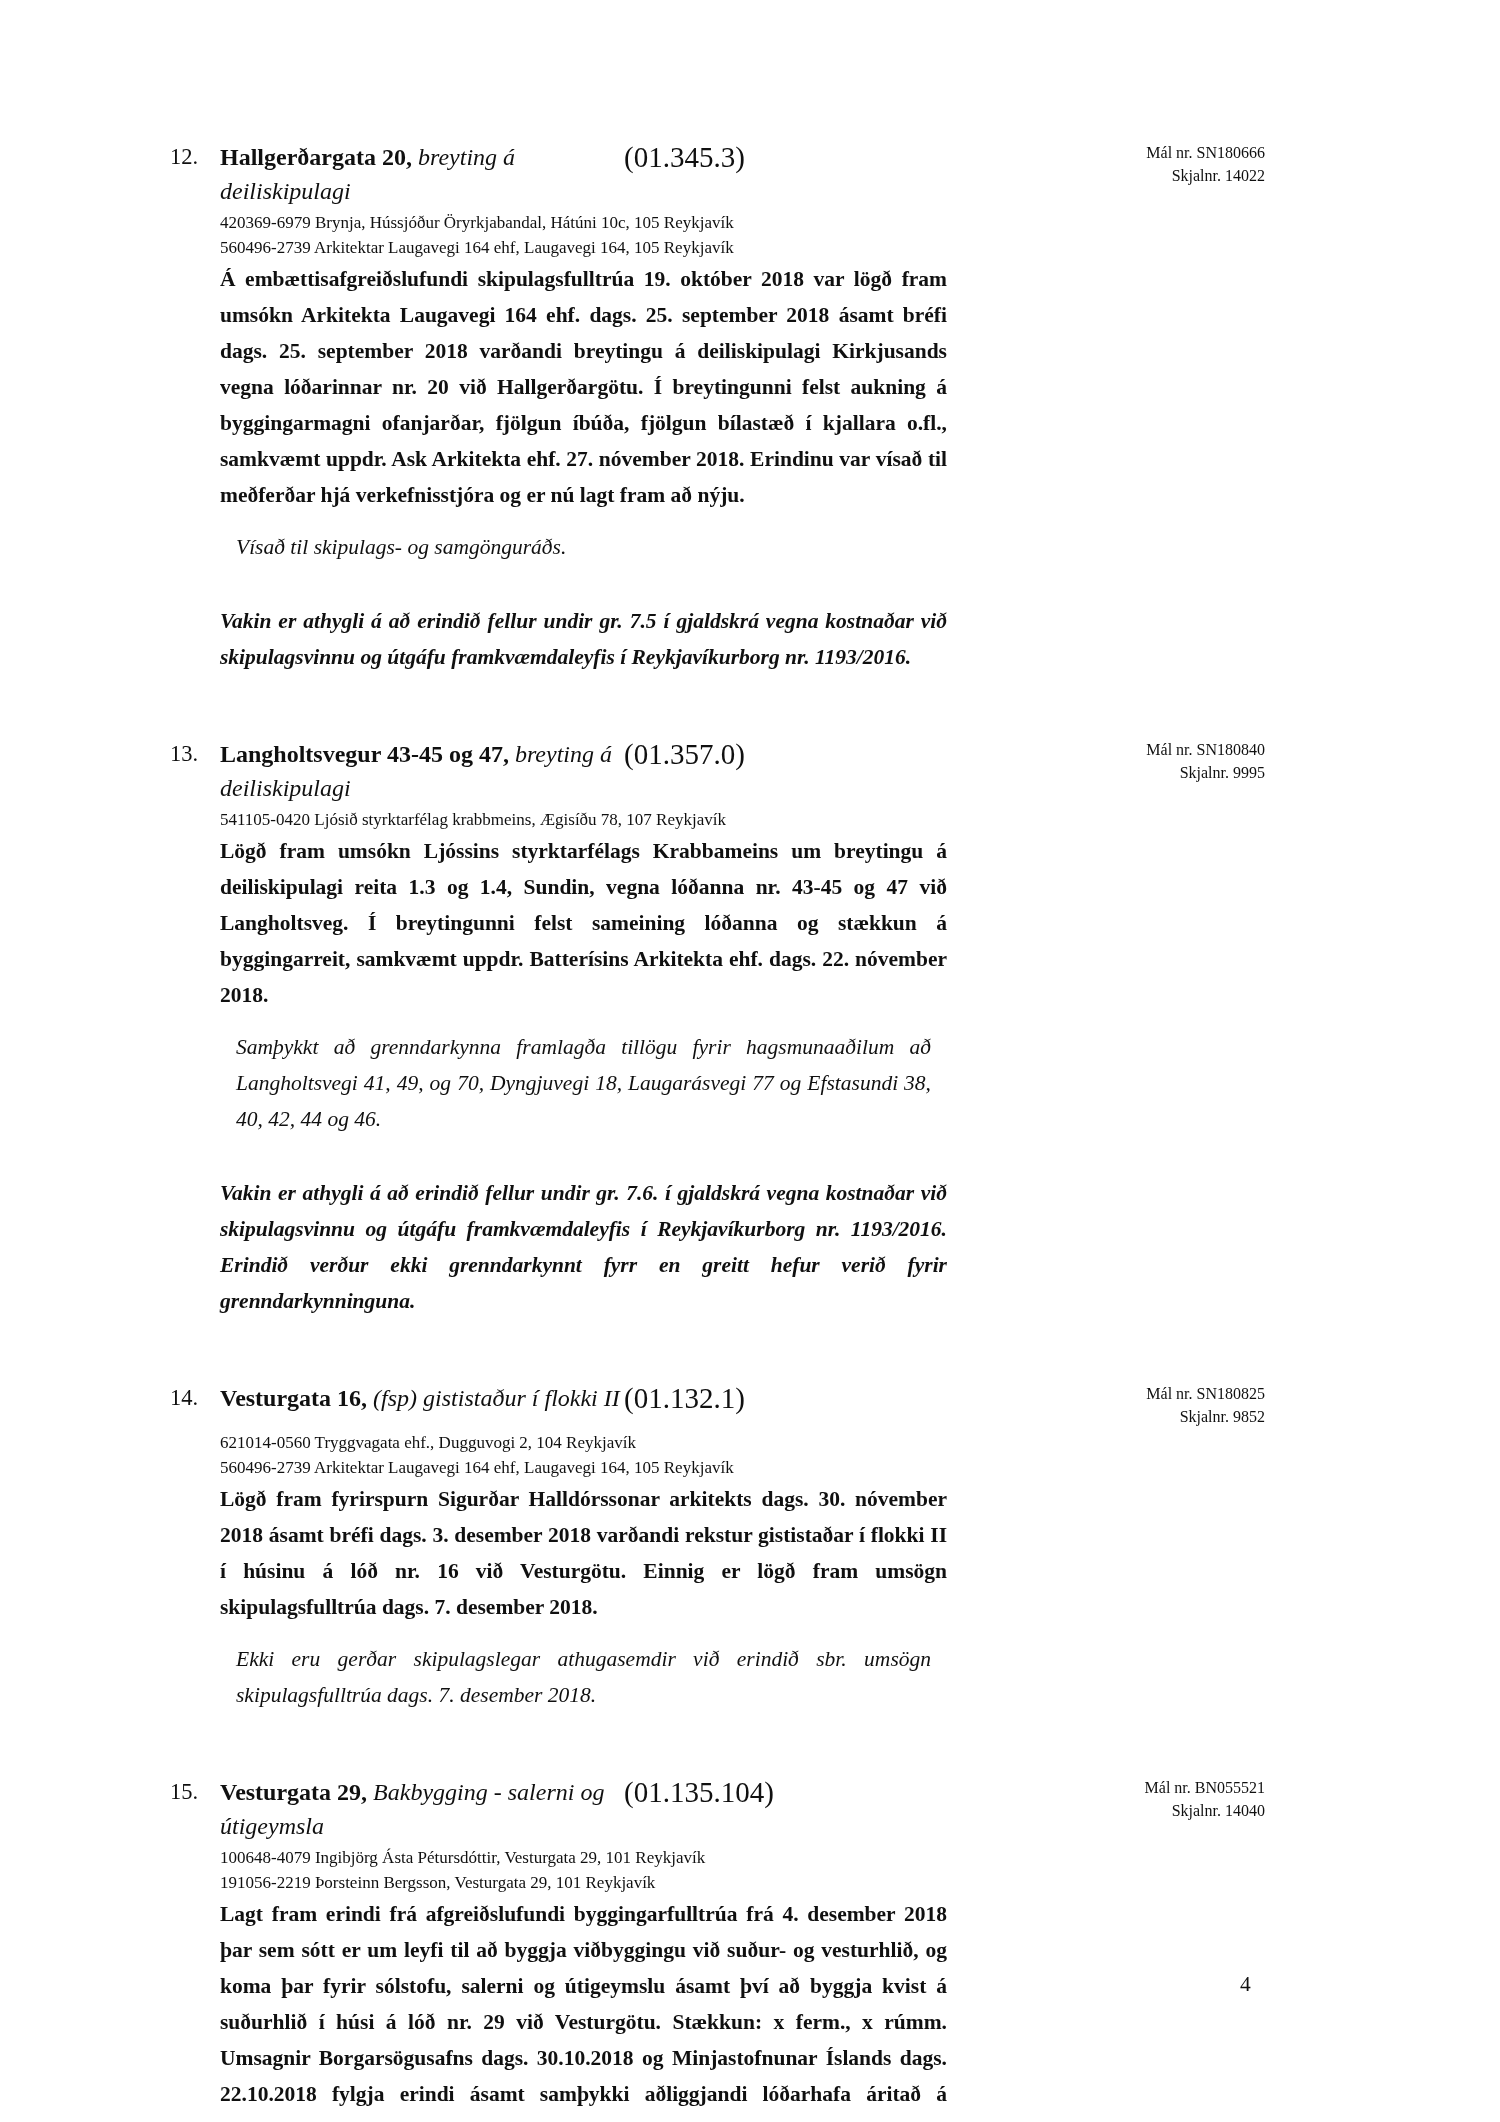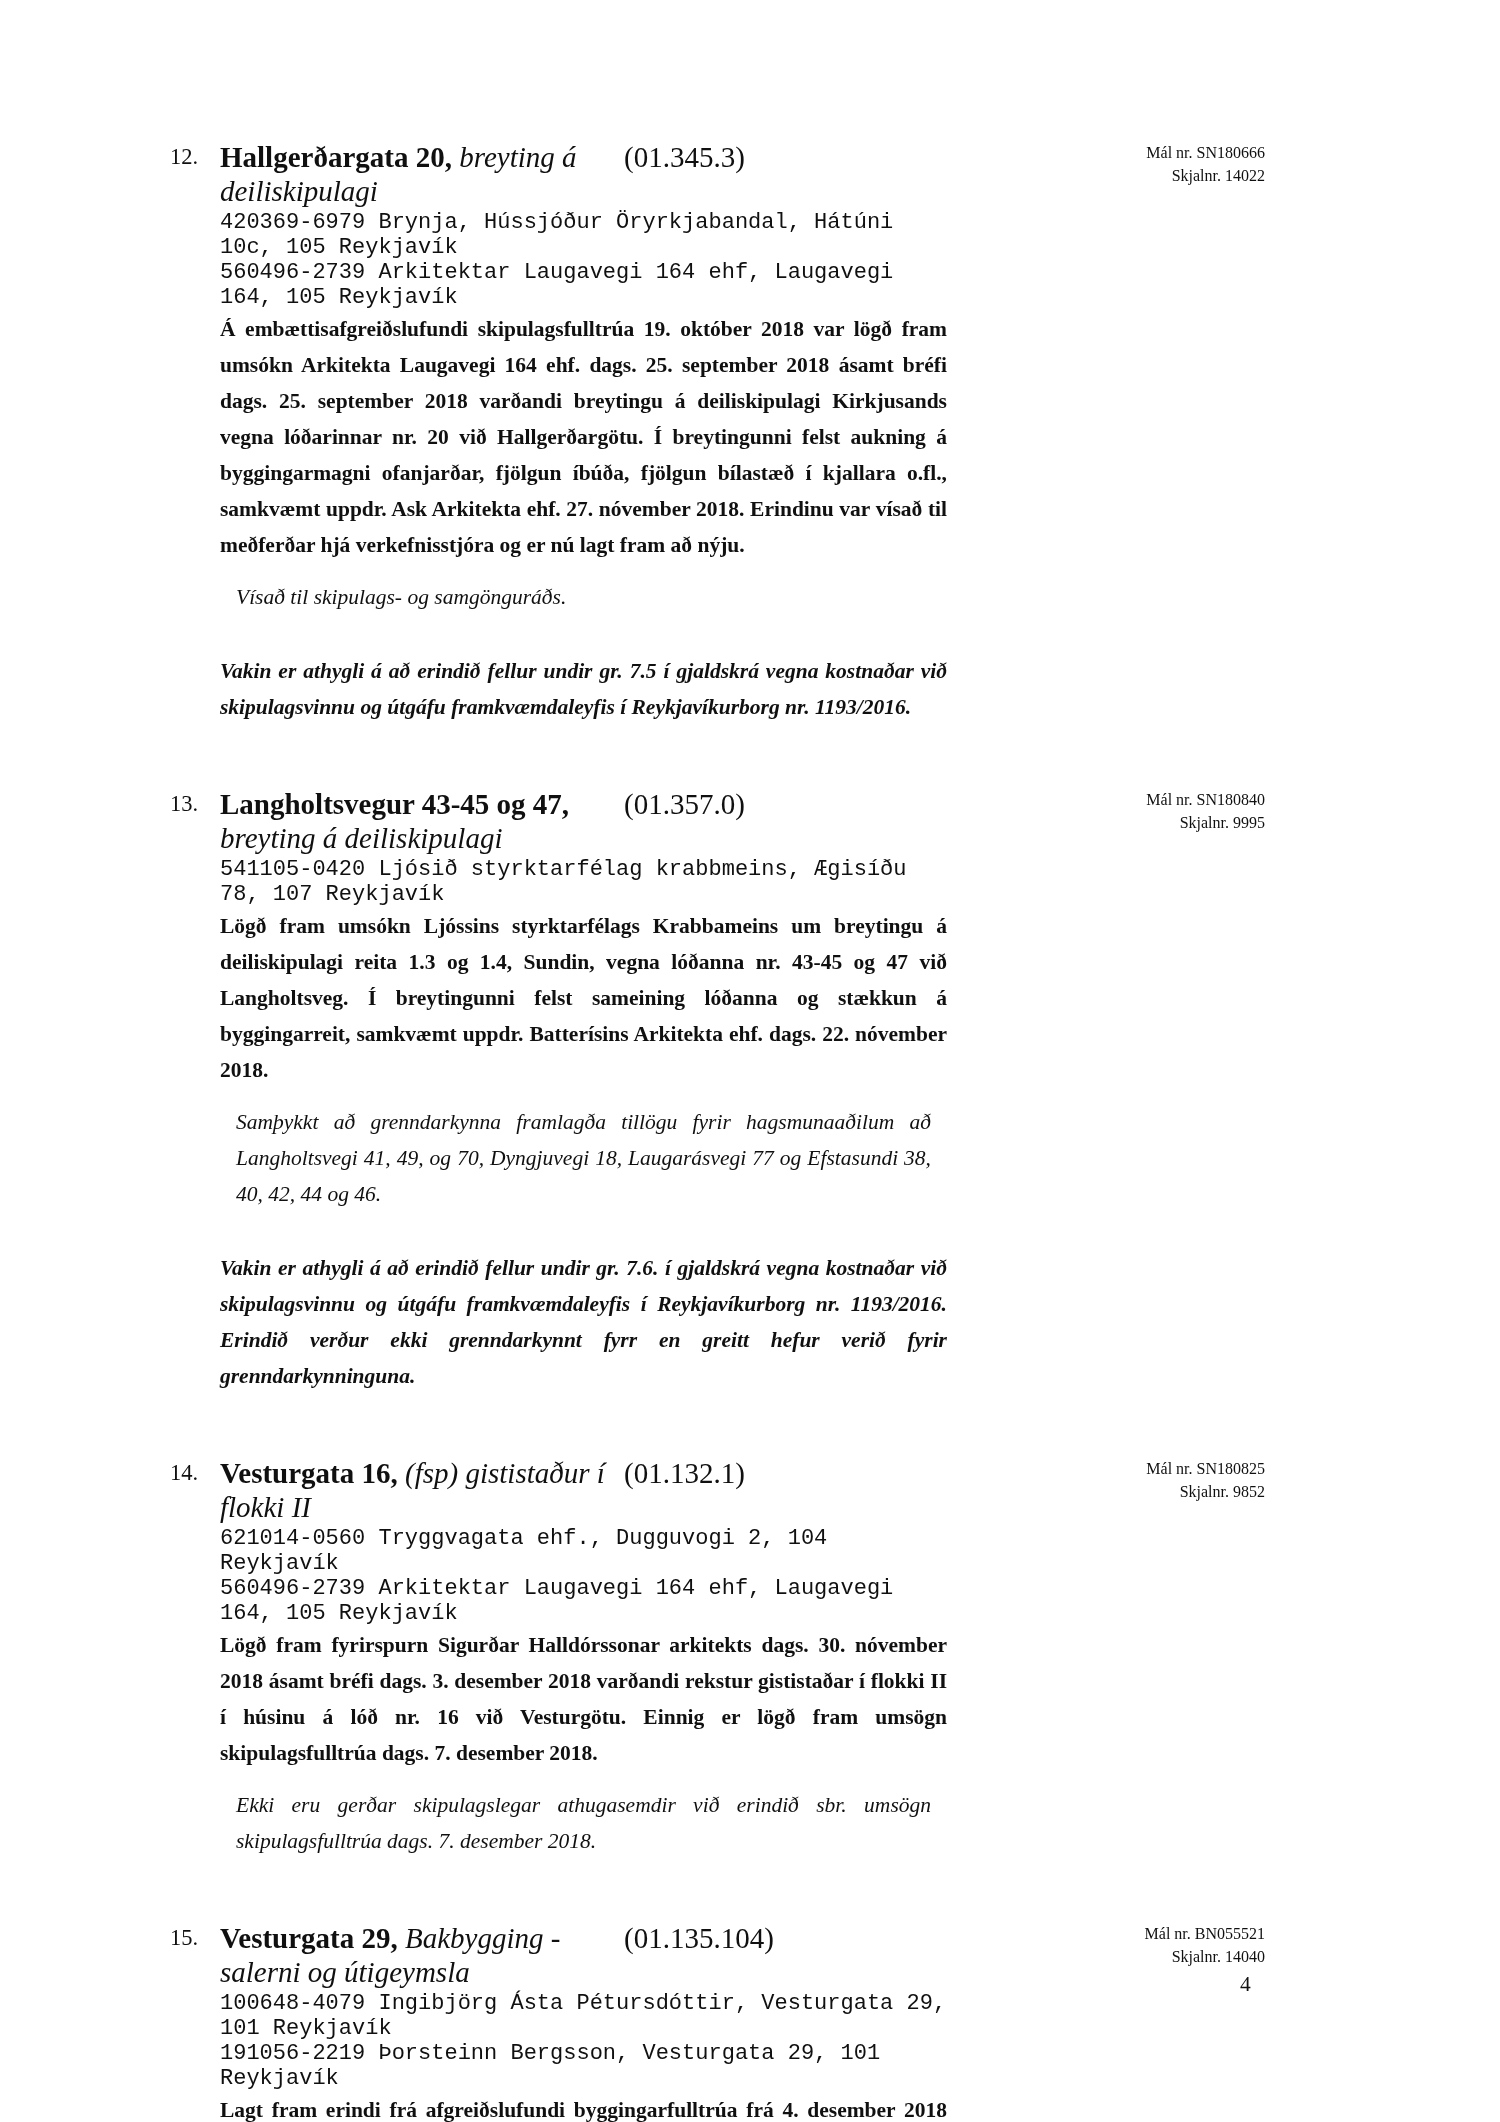--- a/index.html
+++ b/index.html
@@ -30,21 +30,21 @@
   }
   .num {
     width: 50px;
     flex: 0 0 50px;
     font-size: 22.5px;
     line-height: 34px;
   }
   .titlecell {
     width: 402px;
     flex: 0 0 402px;
-    font-size: 29px;
+    font-size: 24px;
     line-height: 34px;
     font-family: Liberation Serif, serif;
   }
   .title-bold { font-weight: bold; font-style: normal; }
   .title-italic { font-style: italic; }
   .ref {
     width: 150px;
     flex: 0 0 150px;
     font-size: 29px;
     line-height: 34px;
@@ -56,23 +56,22 @@
     font-size: 16px;
     line-height: 23px;
     padding-top: 1px;
   }
   .item-body {
     margin-left: 50px;
     width: 727px;
     margin-top: 2px;
   }
   .party {
-    font-size: 22px;
+    font-size: 17px;
     line-height: 25px;
-    font-family: Liberation Mono, monospace;
   }
   .btext {
     font-size: 21.5px;
     line-height: 36px;
     text-align: justify;
     margin: 1px 0 0 0;
     font-weight: bold;
   }
   .decision {
     font-size: 21.5px;

